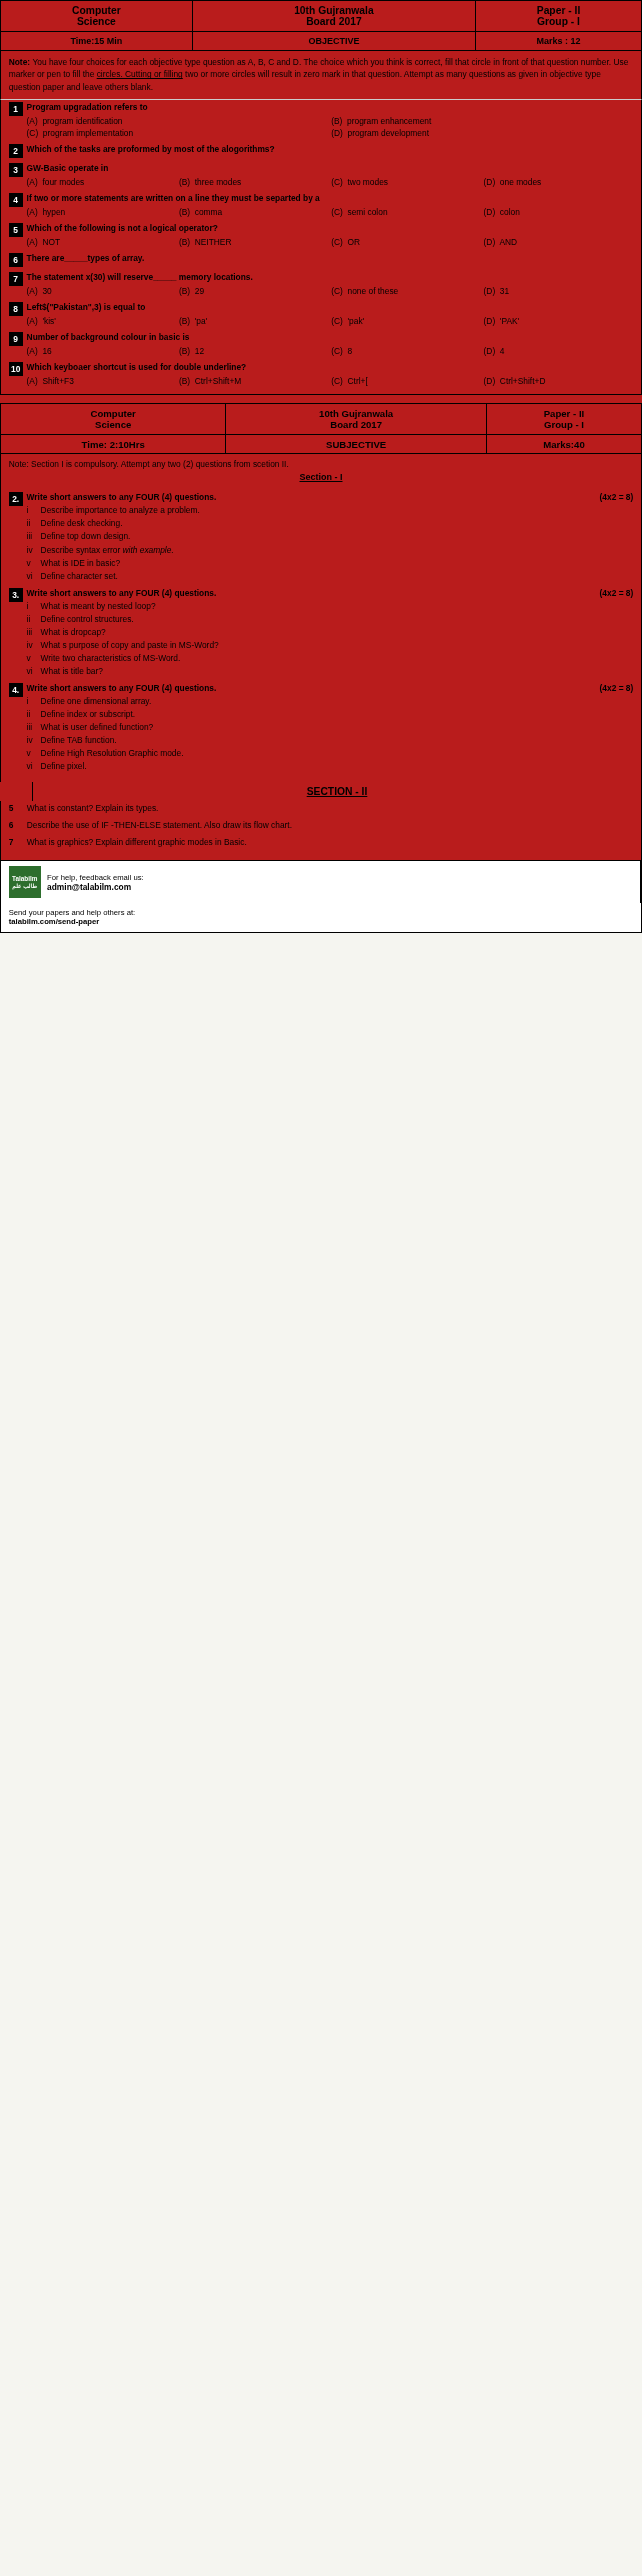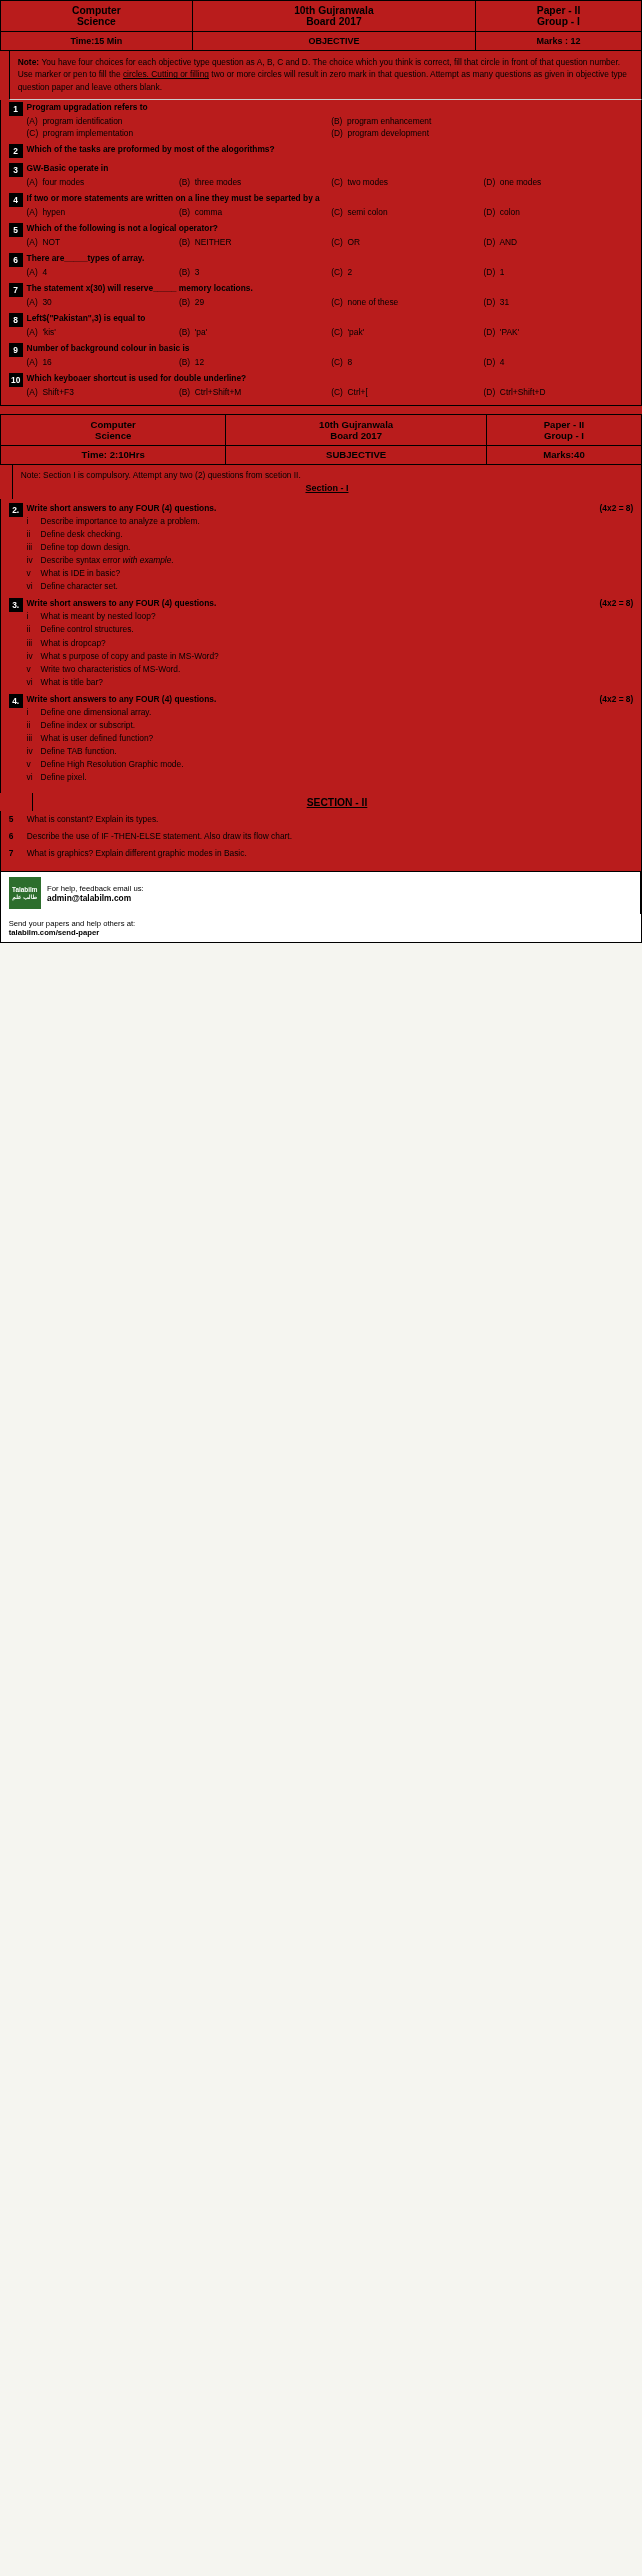--- a/index.html
+++ b/index.html
@@ -39,21 +39,20 @@
     }
 
     
     .note-section {
       padding: 5.1px 7.7px;
       border-left: 1.3px solid #000;
       border-right: 1.3px solid #000;
       border-bottom: 0.6px solid #ccc;
       font-size: 8.4px;
       line-height: 1.5;
-      margin-left: 9px;
     }
     .note-section .note-label {
       font-weight: bold;
     }
     .note-section .underline {
       text-decoration: underline;
     }
 
     
     .questions-section {
@@ -121,21 +120,20 @@
       vertical-align: middle;
     }
 
     
     .subj-note {
       padding: 3.9px 7.7px;
       border-left: 1.3px solid #000;
       border-right: 1.3px solid #000;
       font-size: 8.4px;
       line-height: 1.5;
-      margin-left: 12px;
     }
 
     
     .subj-questions {
       padding: 3.9px 7.7px;
       border-left: 1.3px solid #000;
       border-right: 1.3px solid #000;
     }
     .subj-q-block {
       display: flex;
@@ -342,26 +340,20 @@
           <div class="option">(C)&nbsp; OR</div>
           <div class="option">(D)&nbsp; AND</div>
         </div>
       </div>
     </div>
 
     <div class="question-block">
       <div class="q-number-box">6</div>
       <div class="q-content">
         <div class="q-text">There are_____types of array.</div>
-        <div class="options-grid-4col">
-          <div class="option">(A)&nbsp; 4</div>
-          <div class="option">(B)&nbsp; 3</div>
-          <div class="option">(C)&nbsp; 2</div>
-          <div class="option">(D)&nbsp; 1</div>
-        </div>
       </div>
     </div>
 
     <div class="question-block">
       <div class="q-number-box">7</div>
       <div class="q-content">
         <div class="q-text">The statement x(30) will reserve_____ memory locations.</div>
         <div class="options-grid-4col">
           <div class="option">(A)&nbsp; 30</div>
           <div class="option">(B)&nbsp; 29</div>

